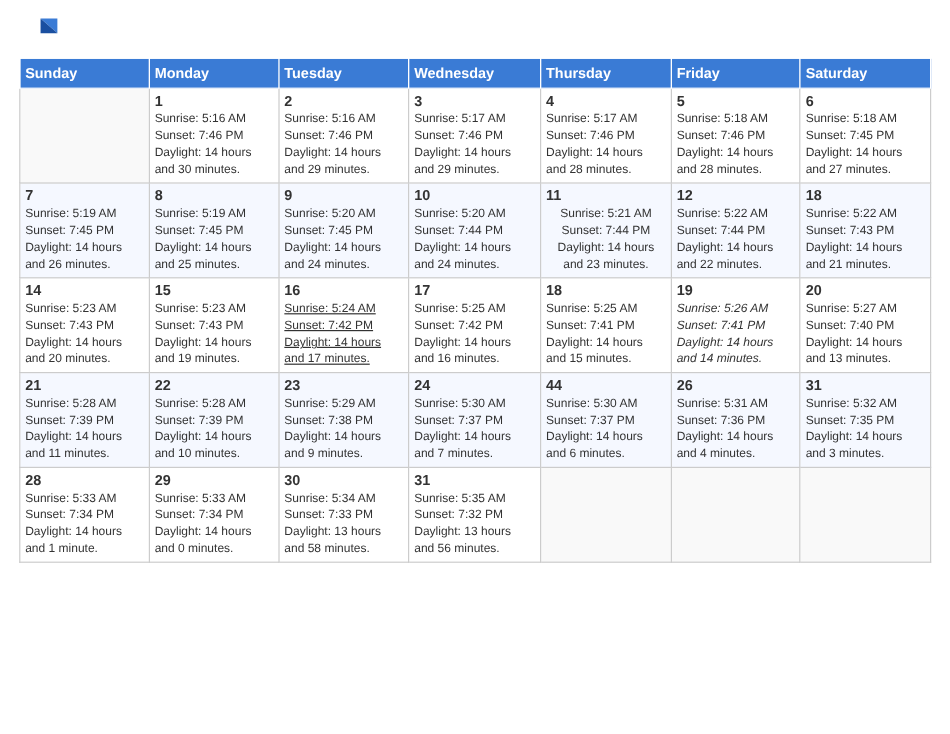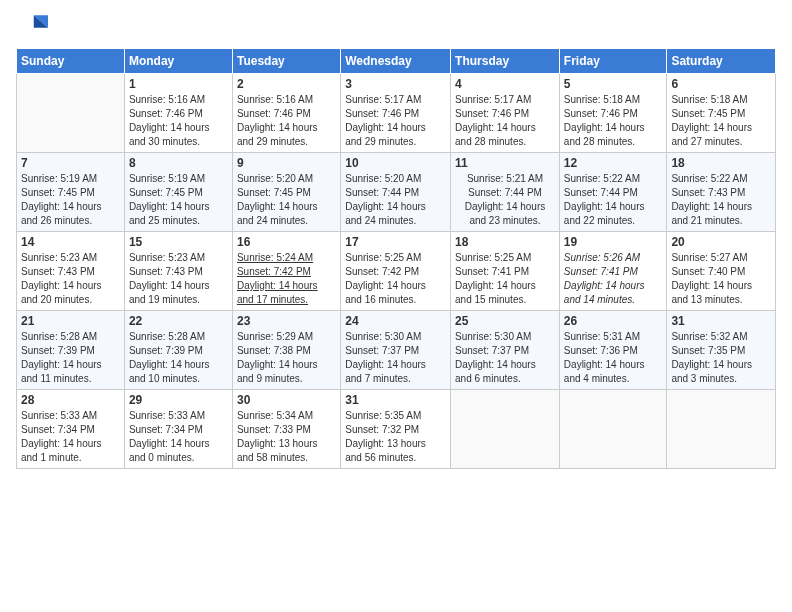--- a/index.html
+++ b/index.html
@@ -309,21 +309,21 @@
 and 9 minutes.</div>
           </td>
           <td>
             <span class="day-num">24</span>
             <div class="day-info" style="white-space: pre-line;">Sunrise: 5:30 AM
 Sunset: 7:37 PM
 Daylight: 14 hours
 and 7 minutes.</div>
           </td>
           <td>
-            <span class="day-num">25</span>
+            <span class="day-num">44</span>
             <div class="day-info" style="white-space: pre-line;">Sunrise: 5:30 AM
 Sunset: 7:37 PM
 Daylight: 14 hours
 and 6 minutes.</div>
           </td>
           <td>
             <span class="day-num">26</span>
             <div class="day-info" style="white-space: pre-line;">Sunrise: 5:31 AM
 Sunset: 7:36 PM
 Daylight: 14 hours

